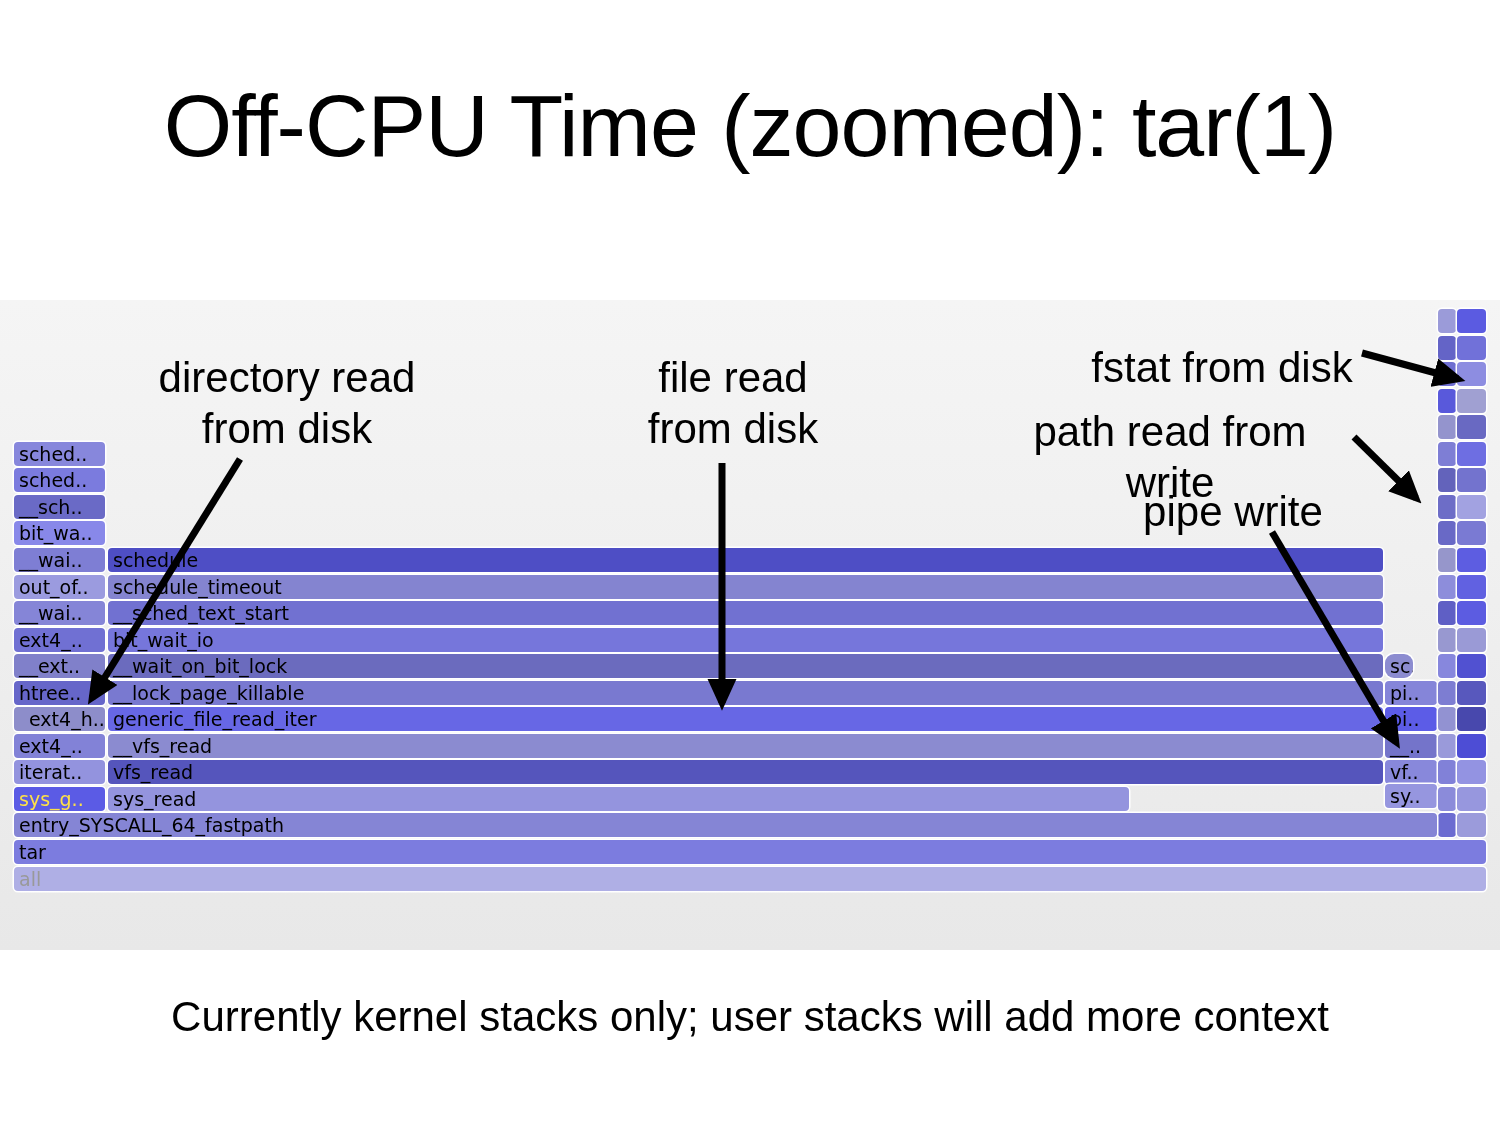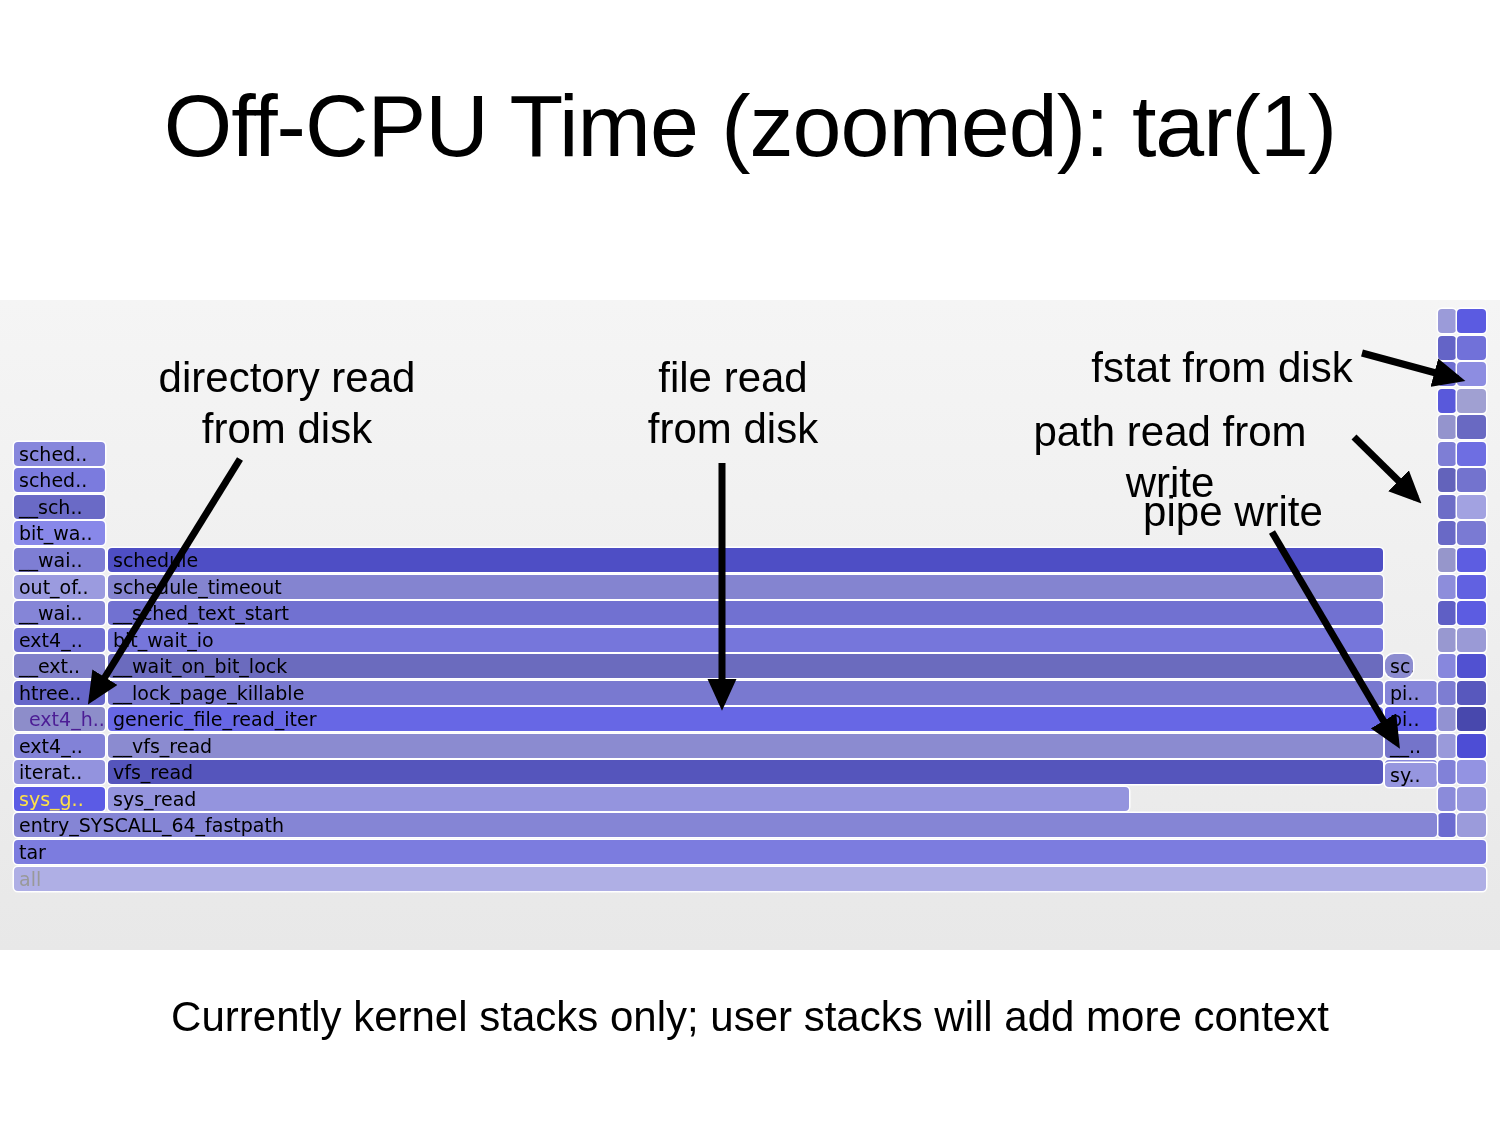--- a/index.html
+++ b/index.html
@@ -51,40 +51,40 @@
       <div class="frame" style="left: 14px; top: 141.75px; width: 91px; height: 24px; background: rgb(135, 135, 220); color: rgb(0, 0, 0);">sched..</div>
       <div class="frame" style="left: 14px; top: 168.3px; width: 91px; height: 24px; background: rgb(123, 123, 222); color: rgb(0, 0, 0);">sched..</div>
       <div class="frame" style="left: 14px; top: 194.85px; width: 91px; height: 24px; background: rgb(106, 106, 198); color: rgb(0, 0, 0);">__sch..</div>
       <div class="frame" style="left: 14px; top: 221.4px; width: 91px; height: 24px; background: rgb(136, 136, 233); color: rgb(0, 0, 0);">bit_wa..</div>
       <div class="frame" style="left: 14px; top: 247.95px; width: 91px; height: 24px; background: rgb(126, 126, 212); color: rgb(0, 0, 0);">__wai..</div>
       <div class="frame" style="left: 14px; top: 274.5px; width: 91px; height: 24px; background: rgb(155, 155, 223); color: rgb(0, 0, 0);">out_of..</div>
       <div class="frame" style="left: 14px; top: 301.05px; width: 91px; height: 24px; background: rgb(133, 133, 215); color: rgb(0, 0, 0);">__wai..</div>
       <div class="frame" style="left: 14px; top: 327.6px; width: 91px; height: 24px; background: rgb(112, 112, 211); color: rgb(0, 0, 0);">ext4_..</div>
       <div class="frame" style="left: 14px; top: 354.15px; width: 91px; height: 24px; background: rgb(128, 128, 202); color: rgb(0, 0, 0);">__ext..</div>
       <div class="frame" style="left: 14px; top: 380.7px; width: 91px; height: 24px; background: rgb(102, 102, 201); color: rgb(0, 0, 0);">htree..</div>
-      <div class="frame" style="left: 14px; top: 407.25px; width: 91px; height: 24px; background: rgb(141, 141, 202); color: #4c1d95; padding-left: 15px;">ext4_h..</div>
+      <div class="frame" style="left: 14px; top: 407.25px; width: 91px; height: 24px; background: rgb(141, 141, 202); color: #000000; padding-left: 15px;">ext4_h..</div>
       <div class="frame" style="left: 14px; top: 433.8px; width: 91px; height: 24px; background: rgb(130, 130, 215); color: rgb(0, 0, 0);">ext4_..</div>
       <div class="frame" style="left: 14px; top: 460.35px; width: 91px; height: 24px; background: rgb(147, 147, 222); color: rgb(0, 0, 0);">iterat..</div>
       <div class="frame" style="left: 14px; top: 486.9px; width: 91px; height: 24px; background: rgb(91, 91, 229); color: #fde047;">sys_g..</div>
       <div class="frame" style="left: 108px; top: 247.95px; width: 1275px; height: 24px; background: rgb(78, 78, 197); color: rgb(0, 0, 0);">schedule</div>
       <div class="frame" style="left: 108px; top: 274.5px; width: 1275px; height: 24px; background: rgb(132, 132, 208); color: rgb(0, 0, 0);">schedule_timeout</div>
       <div class="frame" style="left: 108px; top: 301.05px; width: 1275px; height: 24px; background: rgb(113, 113, 209); color: rgb(0, 0, 0);">__sched_text_start</div>
       <div class="frame" style="left: 108px; top: 327.6px; width: 1275px; height: 24px; background: rgb(118, 118, 219); color: rgb(0, 0, 0);">bit_wait_io</div>
       <div class="frame" style="left: 108px; top: 354.15px; width: 1275px; height: 24px; background: rgb(107, 107, 190); color: rgb(0, 0, 0);">__wait_on_bit_lock</div>
       <div class="frame" style="left: 108px; top: 380.7px; width: 1275px; height: 24px; background: rgb(121, 121, 208); color: rgb(0, 0, 0);">__lock_page_killable</div>
       <div class="frame" style="left: 108px; top: 407.25px; width: 1275px; height: 24px; background: rgb(103, 103, 229); color: rgb(0, 0, 0);">generic_file_read_iter</div>
       <div class="frame" style="left: 108px; top: 433.8px; width: 1275px; height: 24px; background: rgb(139, 139, 208); color: rgb(0, 0, 0);">__vfs_read</div>
       <div class="frame" style="left: 108px; top: 460.35px; width: 1275px; height: 24px; background: rgb(85, 85, 188); color: rgb(0, 0, 0);">vfs_read</div>
       <div class="frame" style="left: 108px; top: 486.9px; width: 1021px; height: 24px; background: rgb(148, 148, 222); color: rgb(0, 0, 0);">sys_read</div>
       <div class="frame" style="left: 1385px; top: 354.15px; width: 28px; height: 24px; background: rgb(140, 140, 208); color: rgb(0, 0, 0); border-radius: 9px;">sc..</div>
       <div class="frame" style="left: 1385px; top: 380.7px; width: 52px; height: 24px; background: rgb(133, 133, 217); color: rgb(0, 0, 0);">pi..</div>
       <div class="frame" style="left: 1385px; top: 407.25px; width: 52px; height: 24px; background: rgb(92, 92, 231); color: rgb(0, 0, 0);">pi..</div>
       <div class="frame" style="left: 1385px; top: 433.8px; width: 52px; height: 24px; background: rgb(116, 116, 202); color: rgb(0, 0, 0);">__..</div>
       <div class="frame" style="left: 1385px; top: 460.35px; width: 52px; height: 24px; background: rgb(136, 136, 219); color: rgb(0, 0, 0);">vf..</div>
-      <div class="frame" style="left: 1385px; top: 463px; width: 52px; height: 24px; background: rgb(150, 150, 223); color: rgb(0, 0, 0);">sy..</div>
+      <div class="frame" style="left: 1385px; top: 484px; width: 52px; height: 24px; background: rgb(150, 150, 223); color: rgb(0, 0, 0);">sy..</div>
       <div class="frame" style="left: 1438px; top: 9px; width: 18px; height: 24px; background: rgb(155, 155, 217); color: rgb(0, 0, 0);"></div>
       <div class="frame" style="left: 1438px; top: 35.55px; width: 18px; height: 24px; background: rgb(100, 100, 199); color: rgb(0, 0, 0);"></div>
       <div class="frame" style="left: 1438px; top: 62.1px; width: 18px; height: 24px; background: rgb(111, 111, 209); color: rgb(0, 0, 0);"></div>
       <div class="frame" style="left: 1438px; top: 88.65px; width: 18px; height: 24px; background: rgb(89, 89, 219); color: rgb(0, 0, 0);"></div>
       <div class="frame" style="left: 1438px; top: 115.2px; width: 18px; height: 24px; background: rgb(148, 148, 205); color: rgb(0, 0, 0);"></div>
       <div class="frame" style="left: 1438px; top: 141.75px; width: 18px; height: 24px; background: rgb(126, 126, 213); color: rgb(0, 0, 0);"></div>
       <div class="frame" style="left: 1438px; top: 168.3px; width: 18px; height: 24px; background: rgb(99, 99, 187); color: rgb(0, 0, 0);"></div>
       <div class="frame" style="left: 1438px; top: 194.85px; width: 18px; height: 24px; background: rgb(109, 109, 199); color: rgb(0, 0, 0);"></div>
       <div class="frame" style="left: 1438px; top: 221.4px; width: 18px; height: 24px; background: rgb(105, 105, 198); color: rgb(0, 0, 0);"></div>
       <div class="frame" style="left: 1438px; top: 247.95px; width: 18px; height: 24px; background: rgb(150, 150, 203); color: rgb(0, 0, 0);"></div>

